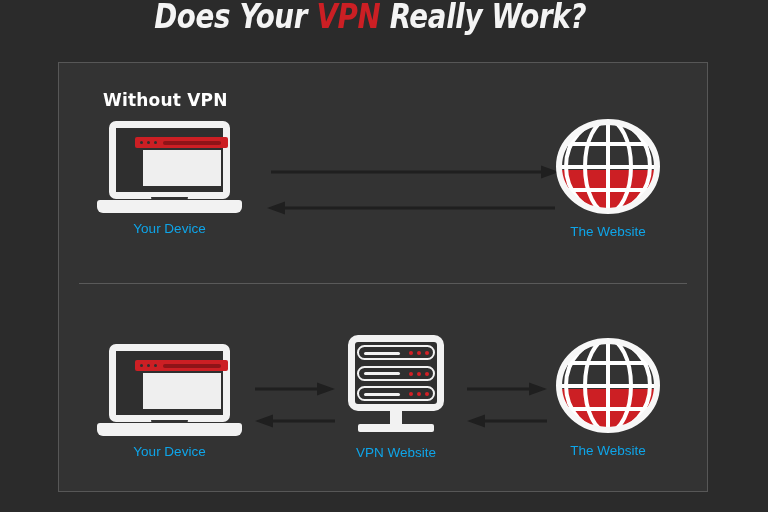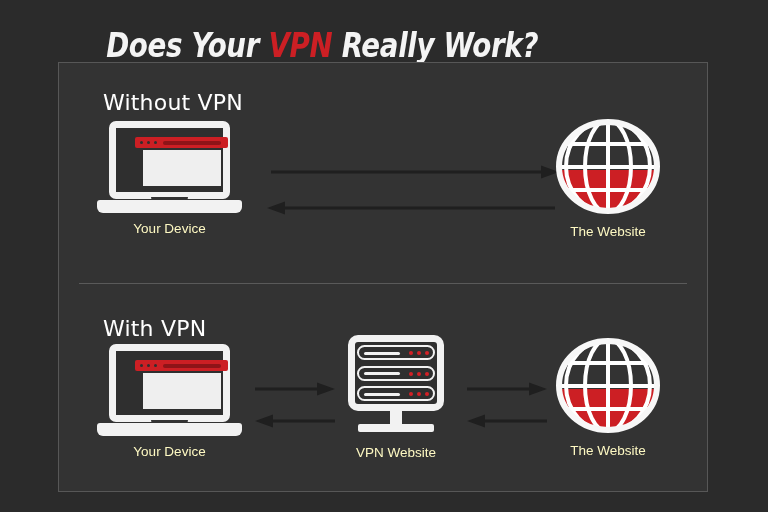--- a/index.html
+++ b/index.html
@@ -14,22 +14,23 @@
     overflow: hidden;
     position: relative;
   }
 
   
   .title-bar {
     position: absolute;
     left: 0; top: 0;
     width: 644px; height: 62px;
     display: flex;
-    align-items: flex-end;
+    align-items: flex-start;
     justify-content: center;
+    padding-left: 48px;
   }
   .title {
     font-family: "DejaVu Sans", sans-serif;
     font-size: 33px;
     font-weight: bold;
     font-style: italic;
     color: #f4f4f4;
     letter-spacing: -0.4px;
     transform: scaleX(0.84);
     transform-origin: center;
@@ -61,40 +62,40 @@
     position: absolute;
     left: 0;
     width: 650px;
   }
   .section-top { top: 0; height: 220px; }
   .section-bottom { top: 221px; height: 208px; }
 
   .section-title {
     position: absolute;
     font-family: "DejaVu Sans", sans-serif;
-    font-size: 22px;
-    font-weight: normal;
+    font-size: 17px;
+    font-weight: bold;
     color: #ffffff;
     letter-spacing: 0.2px;
     white-space: nowrap;
   }
   .section-title.t1 { left: 44px; top: 27px; }
   .section-title.t2 { left: 44px; top: 32px; }
 
   
   .node {
     position: absolute;
     display: flex;
     flex-direction: column;
     align-items: center;
   }
   .caption {
     margin-top: 8px;
     font-size: 13.5px;
-    color: #fef9c3;
+    color: #0ea5e9;
     white-space: nowrap;
     font-family: "Liberation Sans", sans-serif;
   }
 
   
   .laptop { position: relative; width: 145px; height: 92px; }
   .laptop .lid {
     position: absolute;
     left: 12px; top: 0;
     width: 121px; height: 78px;
@@ -282,21 +283,20 @@
         </g>
         <ellipse cx="56" cy="49.5" rx="49" ry="44.5" fill="none" stroke="#f7f7f7" stroke-width="6"></ellipse>
       </svg>
       <div class="caption">The Website</div>
     </div>
 
   </div>
 
   <div class="section section-bottom">
 
-    <div class="section-title t2">With VPN</div>
 
     <div class="node" style="left:38px; top:60px;">
       <div class="laptop">
         <div class="lid">
           <div class="browser" style="left:19px; top:9px;">
             <div class="titlebar">
               <span class="dot d1"></span>
               <span class="dot d2"></span>
               <span class="dot d3"></span>
               <span class="addr"></span>

